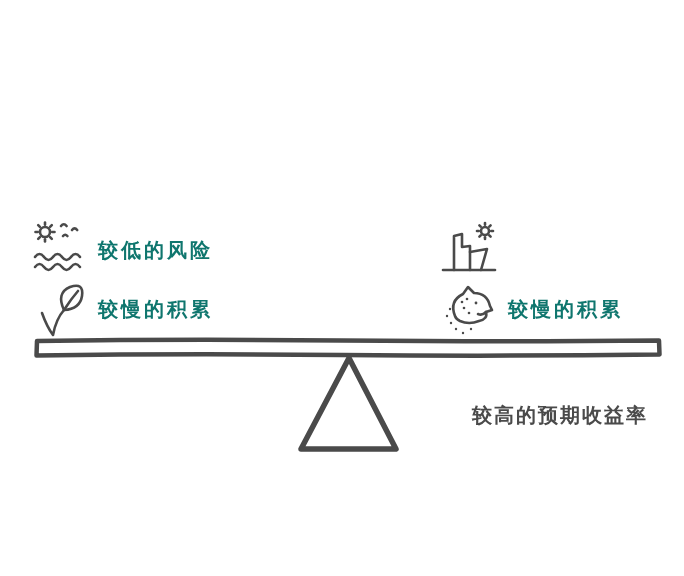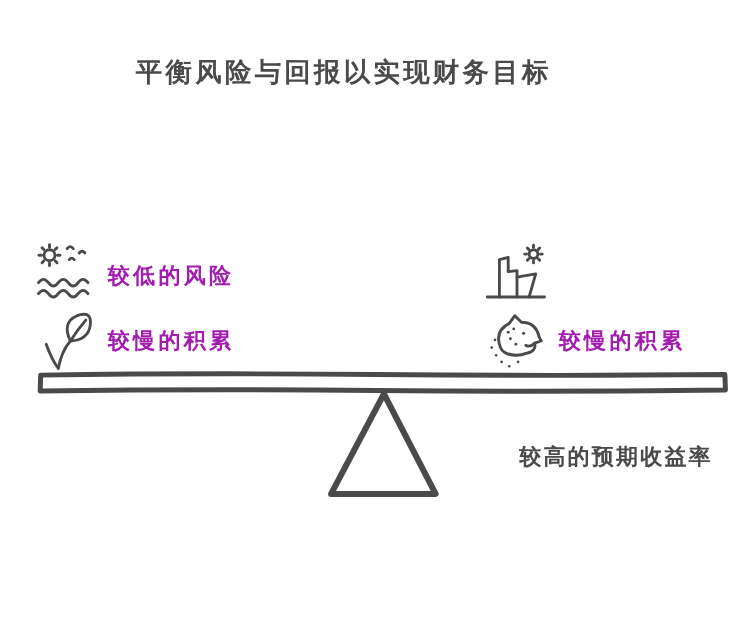--- a/index.html
+++ b/index.html
@@ -30,21 +30,21 @@
   .feature-icon {
     position: absolute;
     width: 54px;
     height: 54px;
   }
   .feature-label {
     position: absolute;
     font-size: 20px;
     font-weight: 600;
     letter-spacing: 3px;
-    color: #a21caf;
+    color: #0f766e;
     white-space: nowrap;
   }
   .outcome-label {
     position: absolute;
     font-size: 20px;
     font-weight: 600;
     letter-spacing: 2px;
     color: #4a4a4a;
     white-space: nowrap;
   }
@@ -57,21 +57,20 @@
     pointer-events: none;
   }
   svg.icon { display: block; }
   svg.icon * { vector-effect: non-scaling-stroke; }
 </style>
 </head>
 <body>
 
 <div class="canvas">
 
-  <div class="title">平衡风险与回报以实现财务目标</div>
 
   <div class="feature-icon" style="left:32px; top:219px;">
     <svg class="icon" viewBox="0 0 54 54" width="54" height="54" fill="none" stroke="#4a4a4a" stroke-width="2.6" stroke-linecap="round" stroke-linejoin="round">
       <circle cx="13" cy="13" r="5"></circle>
       <line x1="13" y1="3.5" x2="13" y2="5.8"></line>
       <line x1="13" y1="20.2" x2="13" y2="22.5"></line>
       <line x1="3.5" y1="13" x2="5.8" y2="13"></line>
       <line x1="20.2" y1="13" x2="22.5" y2="13"></line>
       <line x1="6.2" y1="6.2" x2="7.9" y2="7.9"></line>
       <line x1="18.1" y1="18.1" x2="19.8" y2="19.8"></line>

